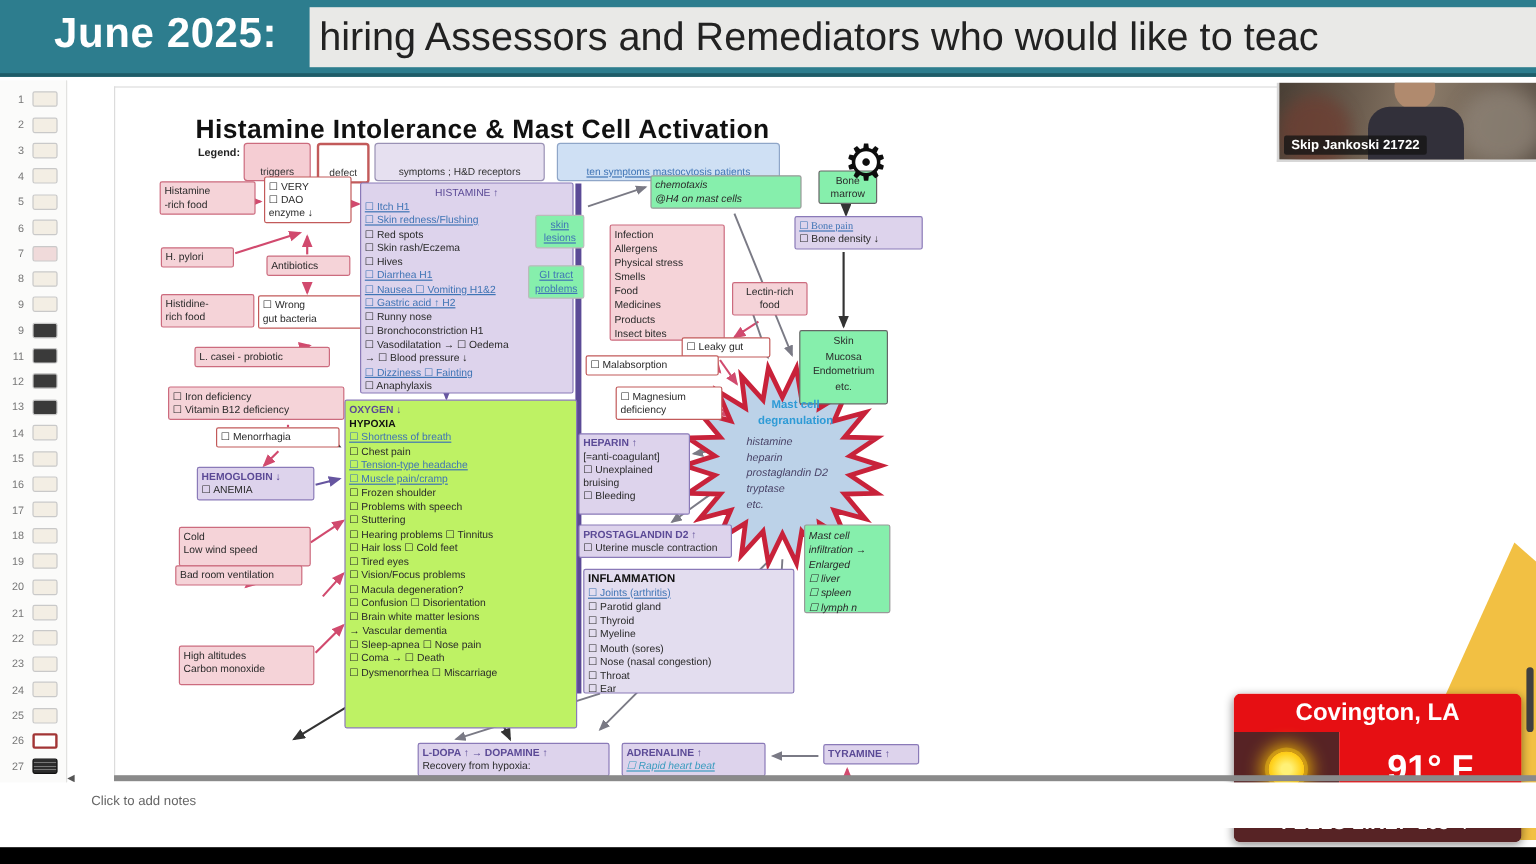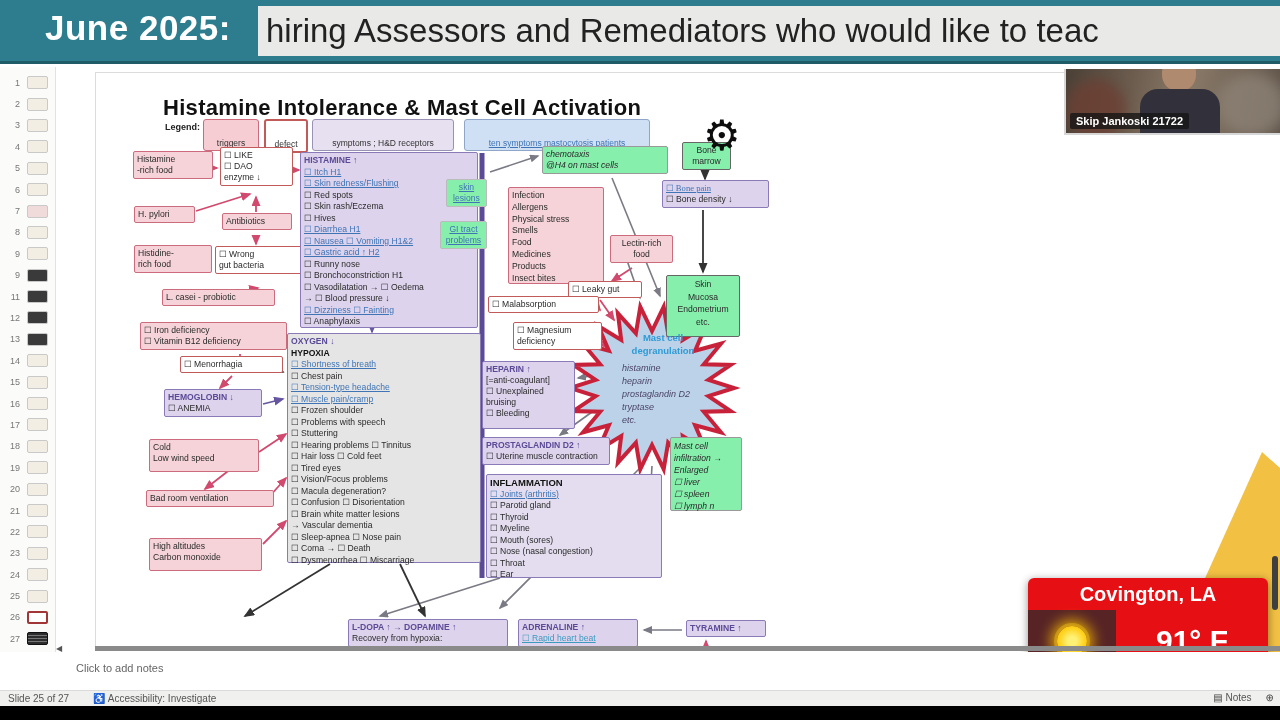--- a/index.html
+++ b/index.html
@@ -50,35 +50,35 @@
         padding:2px 3px; border-radius:2px; }
   .bx .line { white-space:nowrap; }
   .pink     { background:#f5d3d8; border:1.5px solid #cc6b7e; }
   .whitered { background:#fff; border:1.5px solid #c25a5a; }
   .purplebx { background:#ddd3ec; border:1.5px solid #8a7ab8; }
   .whitebx  { background:#86efac; border:1px solid #666; }
   .italic   { font-style:italic; }
   .ctr      { text-align:center; }
 
   .listbx { line-height:11.5px; }
-  .histamine-list .line:nth-child(1) { font-weight:bold; color:#5b4a96; }
+  .histamine-list .line:nth-child(1) { font-weight:normal; color:#5b4a96;text-align:center; }
   .histamine-list .line:nth-child(2), .histamine-list .line:nth-child(3),
   .histamine-list .line:nth-child(7), .histamine-list .line:nth-child(8),
   .histamine-list .line:nth-child(9), .histamine-list .line:nth-child(14)
     { color:#3f74b5; text-decoration:underline; }
   .oxygen-list .line:nth-child(1) { font-weight:bold; color:#5b4a96; }
   .oxygen-list .line:nth-child(2) { font-weight:bold; color:#111; }
   .oxygen-list .line:nth-child(3), .oxygen-list .line:nth-child(5),
   .oxygen-list .line:nth-child(6) { color:#3f74b5; text-decoration:underline; }
   .inflammation-list .line:nth-child(1) { font-weight:bold; color:#111; font-size:9.5px; }
   .inflammation-list .line:nth-child(2) { color:#3f74b5; text-decoration:underline; }
   .heparin-bx .line:nth-child(1), .prost-bx .line:nth-child(1),
   .adren-bx .line:nth-child(1), .ldopa-bx .line:nth-child(1),
   .hemo-bx .line:nth-child(1), .tyra-bx .line:nth-child(1) { color:#5b4a96; font-weight:bold; }
-  .adren-bx .line:nth-child(2) { color:#3a9bbf; text-decoration:underline; }
+  .adren-bx .line:nth-child(2) { color:#3a9bbf; text-decoration:underline;font-style:italic; }
   .bonepain-bx .line:nth-child(1) { color:#3f74b5; text-decoration:underline;font-family:Liberation Serif, serif; }
   .linkbx { color:#3f74b5; text-decoration:underline; }
   .sb-title { position:absolute; left:608px; top:331px; width:110px; text-align:center;
               color:#2e9bd6; font-size:9.5px; line-height:13px; font-weight:bold; }
   .sb-body  { position:absolute; left:622px; top:362px; font-style:italic; color:#4a4468;
               font-size:9px; line-height:13px; }
 
   .side-text { position:absolute; left:795px; top:255px; width:485px; color:#2d2d2d; }
   .side-line1 { font-size:21.5px; line-height:29px; white-space:nowrap; }
   .side-line2 { font-size:21.5px; line-height:29px; font-style:italic; }
@@ -357,21 +357,21 @@
     </g>
 
     <polygon id="sb-poly" points="734.0,388.0 708.4,396.1 730.7,411.1 703.8,411.7 721.0,432.3 695.1,425.3 705.7,450.0 682.8,436.0 686.1,462.6 668.1,442.7 663.7,469.2 652.0,445.0 640.3,469.2 635.9,442.7 617.9,462.6 621.2,436.0 598.3,450.0 608.9,425.3 583.0,432.3 600.2,411.7 573.3,411.1 595.6,396.1 570.0,388.0 595.6,379.9 573.3,364.9 600.2,364.3 583.0,343.7 608.9,350.7 598.3,326.0 621.2,340.0 617.9,313.4 635.9,333.3 640.3,306.8 652.0,331.0 663.7,306.8 668.1,333.3 686.1,313.4 682.8,340.0 705.7,326.0 695.1,350.7 721.0,343.7 703.8,364.3 730.7,364.9 708.4,379.9" fill="#bcd2e8" stroke="#c8223a" stroke-width="4"></polygon>
   </svg>
 
   <div class="bx pink" style="left:133px;top:151px;width:80px">
       <div class="line">Histamine</div>
       <div class="line">-rich food</div>
     </div>
   <div class="bx whitered" style="left:220px;top:147px;width:73px">
-      <div class="line">☐ LIKE</div>
+      <div class="line">☐ VERY</div>
       <div class="line">☐ DAO</div>
       <div class="line">enzyme ↓</div>
     </div>
   <div class="bx pink" style="left:134px;top:206px;width:61px">
       <div class="line">H. pylori</div>
     </div>
   <div class="bx pink" style="left:222px;top:213px;width:70px">
       <div class="line">Antibiotics</div>
     </div>
   <div class="bx pink" style="left:134px;top:245px;width:78px">
@@ -393,21 +393,21 @@
       <div class="line">☐ Menorrhagia</div>
     </div>
   <div class="bx purplebx hemo-bx" style="left:164px;top:389px;width:98px">
       <div class="line">HEMOGLOBIN ↓</div>
       <div class="line">☐ ANEMIA</div>
     </div>
   <div class="bx pink" style="left:149px;top:439px;width:110px;height:33px">
       <div class="line">Cold</div>
       <div class="line">Low wind speed</div>
     </div>
-  <div class="bx pink" style="left:146px;top:490px;width:128px">
+  <div class="bx pink" style="left:146px;top:471px;width:106px">
       <div class="line">Bad room ventilation</div>
     </div>
   <div class="bx pink" style="left:149px;top:538px;width:113px;height:33px">
       <div class="line">High altitudes</div>
       <div class="line">Carbon monoxide</div>
     </div>
 
   <div class="bx purplebx listbx histamine-list" style="left:300px;top:152px;width:178px;height:176px">
       <div class="line">HISTAMINE ↑</div>
       <div class="line">☐ Itch H1</div>
@@ -426,21 +426,21 @@
       <div class="line">☐ Anaphylaxis</div>
     </div>
   <div class="bx whitebx linkbx ctr" style="left:446px;top:179px;width:41px;border-color:#bbb">
       <div class="line">skin</div>
       <div class="line">lesions</div>
     </div>
   <div class="bx whitebx linkbx ctr" style="left:440px;top:221px;width:47px;border-color:#bbb">
       <div class="line">GI tract</div>
       <div class="line">problems</div>
     </div>
-  <div class="bx purplebx listbx oxygen-list" style="left:287px;top:333px;width:194px;height:230px;background:#e5e5e5">
+  <div class="bx purplebx listbx oxygen-list" style="left:287px;top:333px;width:194px;height:274px;background:#bef264">
       <div class="line">OXYGEN ↓</div>
       <div class="line">HYPOXIA</div>
       <div class="line">☐ Shortness of breath</div>
       <div class="line">☐ Chest pain</div>
       <div class="line">☐ Tension-type headache</div>
       <div class="line">☐ Muscle pain/cramp</div>
       <div class="line">☐ Frozen shoulder</div>
       <div class="line">☐ Problems with speech</div>
       <div class="line">☐ Stuttering</div>
       <div class="line">☐ Hearing problems ☐ Tinnitus</div>
@@ -581,26 +581,16 @@
       <span class="fl-label">FEELS LIKE:</span>
       <span>105° F</span>
     </div>
   </div>
 
   <div class="hscroll-band"></div>
   <div class="splitter-arrow">◀</div>
   <div class="notes-area">
     <div class="notes-placeholder">Click to add notes</div>
   </div>
-  <div class="statusbar">
-    <div class="sb-left">
-      <span>Slide 25 of 27</span>
-      <span><span class="sb-icon">♿</span> <span>Accessibility: Investigate</span></span>
-    </div>
-    <div class="sb-right">
-      <span><span class="sb-icon">▤</span> <span>Notes</span></span>
-      <span class="sb-icon">⊕</span>
-    </div>
-  </div>
   <div class="bottom-black"></div>
 
   <div class="vscroll"></div>
 </div>
 
 </body></html>

